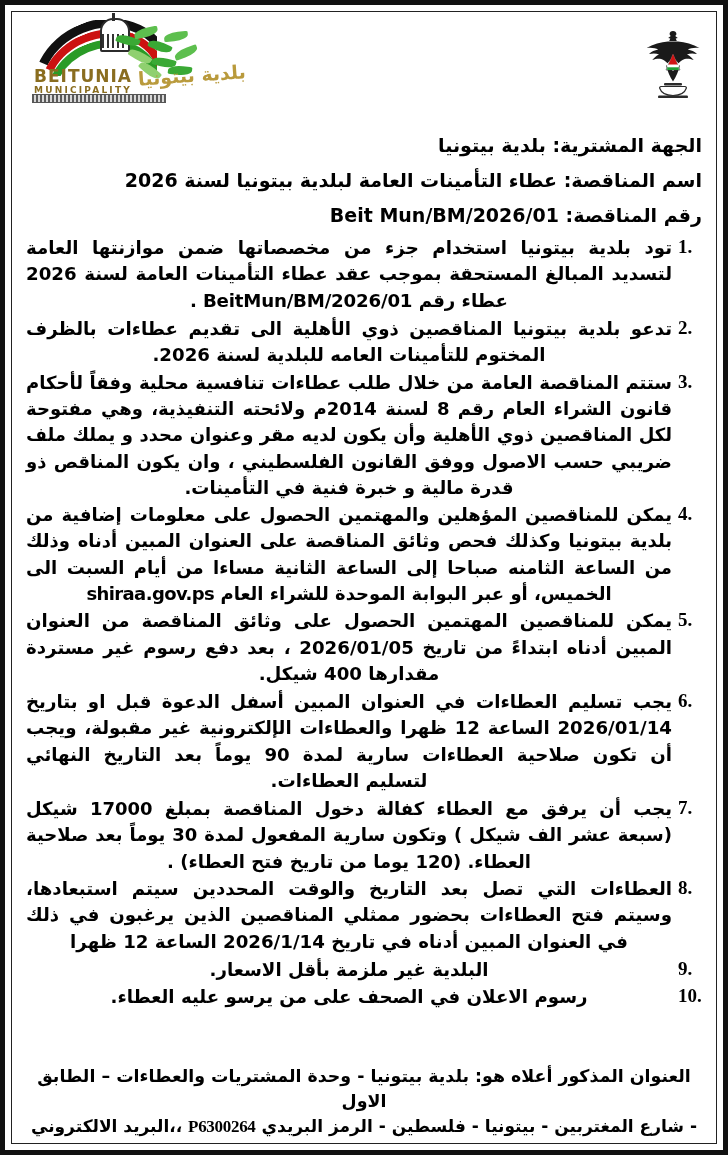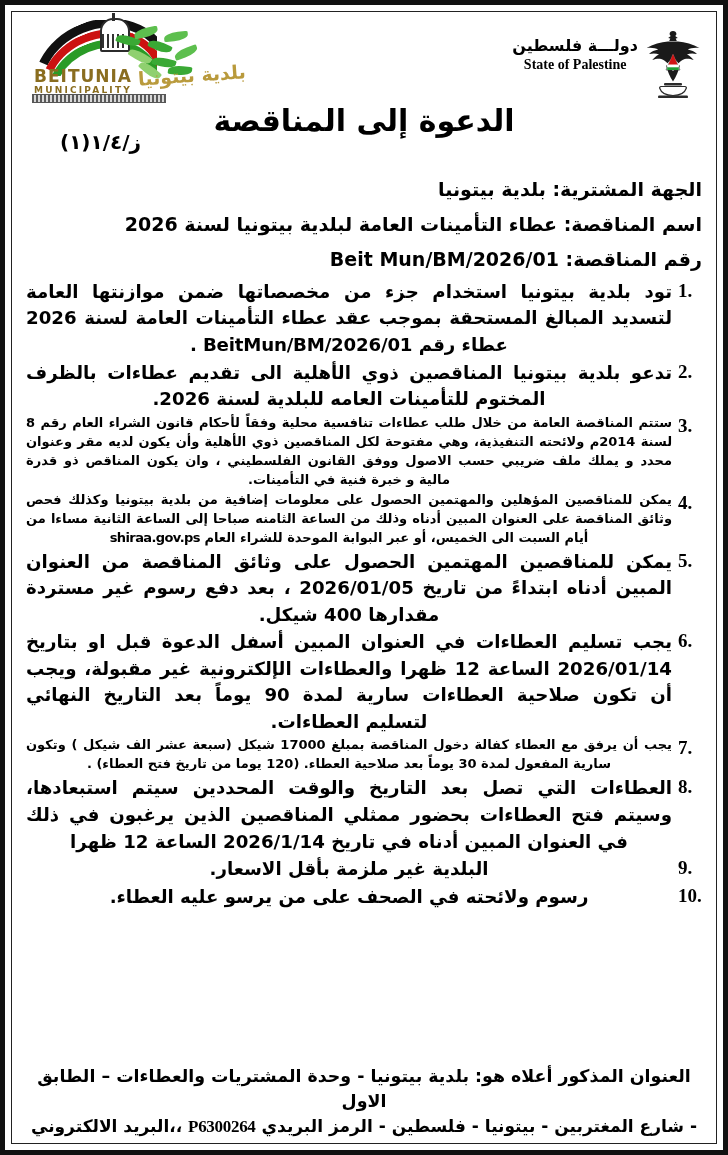--- a/index.html
+++ b/index.html
@@ -222,21 +222,21 @@
   }
   .clause-body {
     flex: 1 1 auto;
     font-size: 18.2px;
     font-weight: bold;
     line-height: 1.46;
     text-align: justify;
     text-align-last: center;
     letter-spacing: -0.2px;
   }
-  .clause.tight .clause-body { font-size: 13px; letter-spacing: -0.6px; }
+  .clause.tight .clause-body { font-size: 18px; letter-spacing: -0.6px; }
 
   
   .footer {
     direction: rtl;
     text-align: center;
     margin-top: 9px;
   }
   .addr-line {
     font-size: 17.4px;
     font-weight: bold;
@@ -293,24 +293,20 @@
 
         <div class="brand-en">
           <span class="b1">BEITUNIA</span>
           <span class="b2">MUNICIPALITY</span>
         </div>
         <div class="brand-ar">بلدية بيتونيا</div>
         <div class="logo-rule"></div>
       </div>
 
       <div class="state-block">
-        <div class="state-text">
-          <div class="state-ar">دولـــة فلسطين</div>
-          <div class="state-en">State of Palestine</div>
-        </div>
         <svg class="eagle" viewBox="0 0 58 74">
           <g fill="#1a1a1a">
             <path d="M29 3c-2 0-3.4 1.2-3.4 2.8 0 1 .5 1.7 1.2 2.2l-2.6 2.1 2.1.5-1.1 2.3h7.6l-1.1-2.3 2.1-.5-2.6-2.1c.7-.5 1.2-1.2 1.2-2.2C32.4 4.2 31 3 29 3z"></path>
             <path d="M24 13.5c-7 .4-15 3-21.5 6.5 5.5-.6 9 .2 11.7 1.6-3.6.6-6.6 2.2-9.2 4.4 4.4-1 7.6-.6 10 .4-2.8 1.3-5 3.2-6.7 5.6 3.8-1.5 6.7-1.6 8.9-1 2.6.7 4.6 2.4 6.3 4.3l5.5-6.3V13.5H24z"></path>
             <path d="M34 13.5c7 .4 15 3 21.5 6.5-5.5-.6-9 .2-11.7 1.6 3.6.6 6.6 2.2 9.2 4.4-4.4-1-7.6-.6-10 .4 2.8 1.3 5 3.2 6.7 5.6-3.8-1.5-6.7-1.6-8.9-1-2.6.7-4.6 2.4-6.3 4.3L29 29V13.5h5z"></path>
             <path d="M22 37c1.5 6 3.8 11.5 7 16.5 3.2-5 5.5-10.5 7-16.5l-7 6-7-6z"></path>
           </g>
           <g>
             <polygon points="29,26 22,42 36,42" fill="#ffffff" stroke="#333" stroke-width="0.6"></polygon>
             <polygon points="29,26 24.4,36.7 33.6,36.7" fill="#d01414"></polygon>
@@ -319,24 +315,20 @@
           </g>
           <g fill="#2b2b2b">
             <rect x="20" y="55" width="18" height="2.4" rx="1"></rect>
             <path d="M17 58.5h24c1 0 1.6.9 1.3 1.8-1.4 4.2-6.3 7.2-13.3 7.2s-11.9-3-13.3-7.2c-.3-.9.3-1.8 1.3-1.8z" fill="#ffffff" stroke="#2b2b2b" stroke-width="1.2"></path>
             <rect x="14" y="67.5" width="30" height="2.6" rx="1.2"></rect>
           </g>
         </svg>
       </div>
     </div>
 
-    <div class="title-row">
-      <div class="doc-title">الدعوة إلى المناقصة</div>
-      <div class="ref-no">ز/١/٤(١)</div>
-    </div>
 
     <div class="meta">
       <div class="meta-line">الجهة المشترية:  بلدية بيتونيا</div>
       <div class="meta-line">اسم المناقصة: عطاء التأمينات العامة لبلدية بيتونيا لسنة 2026</div>
       <div class="meta-line">رقم المناقصة: Beit Mun/BM/2026/01</div>
     </div>
 
     <div class="clauses">
       <div class="clause">
         <span class="clause-num">1.</span>
@@ -369,21 +361,21 @@
       <div class="clause">
         <span class="clause-num">8.</span>
         <span class="clause-body">العطاءات التي تصل بعد التاريخ والوقت المحددين سيتم استبعادها، وسيتم فتح العطاءات بحضور ممثلي المناقصين الذين يرغبون في ذلك في العنوان المبين أدناه في تاريخ 2026/1/14 الساعة 12 ظهرا</span>
       </div>
       <div class="clause">
         <span class="clause-num">9.</span>
         <span class="clause-body" style="text-align-last:center;">البلدية غير ملزمة بأقل الاسعار.</span>
       </div>
       <div class="clause">
         <span class="clause-num">10.</span>
-        <span class="clause-body" style="text-align-last:center;">رسوم ولائحته في الصحف على من يرسو عليه العطاء.</span>
+        <span class="clause-body" style="text-align-last:center;">رسوم الاعلان في الصحف على من يرسو عليه العطاء.</span>
       </div>
     </div>
 
     <div class="footer">
       <div class="addr-line">العنوان المذكور أعلاه هو: بلدية بيتونيا - وحدة المشتريات والعطاءات – الطابق الاول</div>
       <div class="addr-line l2">
         <span>- شارع المغتربين - بيتونيا - فلسطين - الرمز البريدي</span>
         <span class="ltr serif">P6300264</span>
         <span>،،البريد الالكتروني</span>
       </div>

